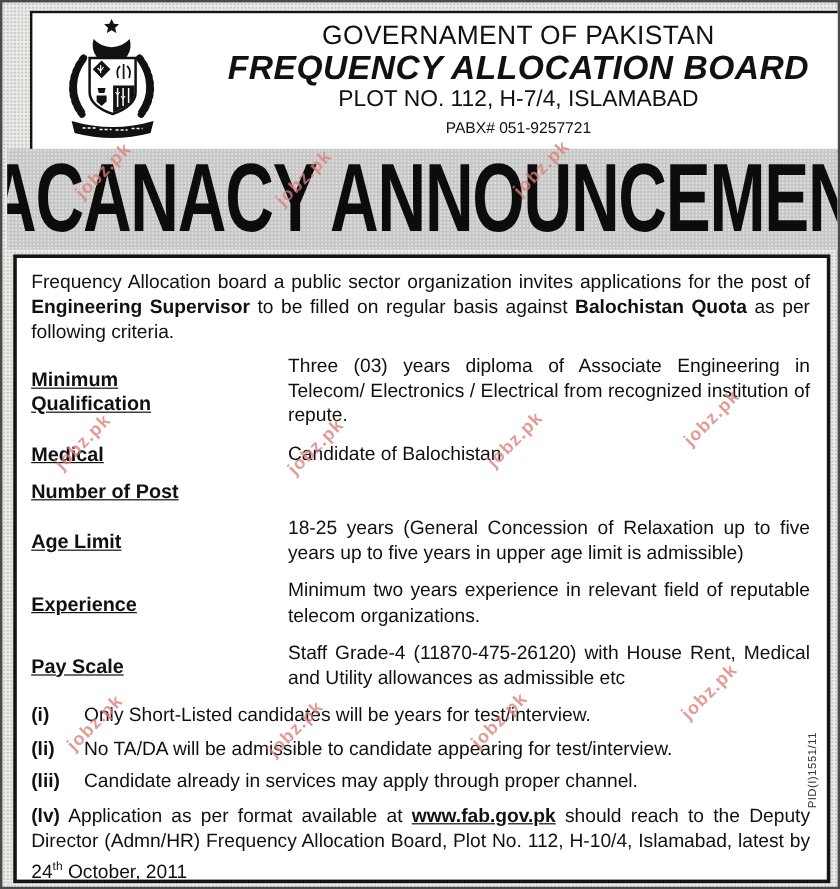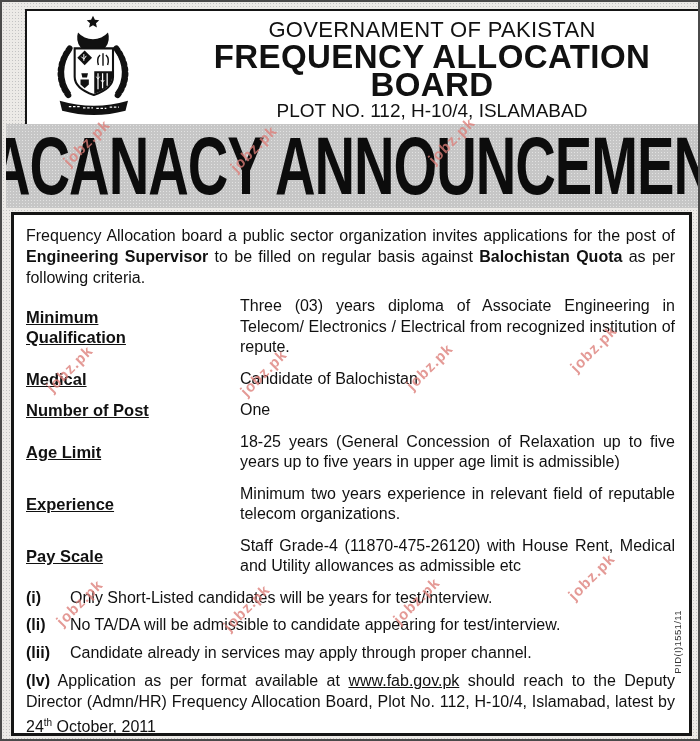--- a/index.html
+++ b/index.html
@@ -8,21 +8,21 @@
     border:2px solid #4a4a4a;
     background-color:#eceae7;
     background-image:radial-gradient(circle,#c3c3c3 .8px,transparent 1px);
     background-size:3px 3px;overflow:hidden;}
   
   .header-box{position:absolute;left:23px;top:7px;width:681px;height:118px;box-sizing:border-box;
     background:#fff;border:2px solid #151515;}
   .emblem{position:absolute;left:16px;top:4px;}
   .header-text{position:absolute;left:140px;top:6px;width:530px;text-align:center;}
   .h-line1{font-size:22px;letter-spacing:.3px;line-height:26px;}
-  .h-line2{font-size:33px;font-weight:bold;letter-spacing:.4px;line-height:28px;}
+  .h-line2{font-size:28px;font-weight:bold;letter-spacing:.4px;line-height:28px;font-style:italic;}
   .h-line3{font-size:19px;line-height:24px;}
   .h-line4{font-size:13px;line-height:23px;}
   
   .banner{position:absolute;left:4px;top:122px;width:692px;height:84px;
     background-color:#c6c6c6;
     background-image:radial-gradient(circle,#e2e2e2 .8px,transparent 1px);
     background-size:3px 3px;
     display:flex;align-items:center;justify-content:center;overflow:hidden;}
   .banner-text{white-space:nowrap;font-weight:bold;font-size:54px;letter-spacing:-1px;
     transform:scale(1.04,1.5);transform-origin:50% 52%;color:#0c0c0c;}
@@ -33,21 +33,21 @@
   .crit-row{display:grid;grid-template-columns:152px 1fr;column-gap:26px;align-items:center;
     margin-bottom:11px;}
   .crit-label{font-weight:bold;font-size:16.5px;text-decoration:underline;line-height:20px;}
   .crit-value{font-size:16px;line-height:20.5px;text-align:justify;margin-left:36px;}
   .notes{margin-top:2px;}
   .note-row{display:grid;grid-template-columns:44px 1fr;font-size:16px;line-height:20px;
     margin-bottom:7.5px;}
   .note-marker{font-weight:bold;}
   .app-para{font-size:16px;line-height:21px;text-align:justify;margin:2px 0 8px 0;}
   .app-marker{font-weight:bold;}
-  .app-link{font-weight:normal;text-decoration:underline;}
+  .app-link{font-weight:bold;text-decoration:underline;}
   b{font-weight:bold;}
   sup{font-size:10px;}
   .pill{margin:8px auto 0 auto;width:fit-content;background:#050505;color:#fff;
     font-weight:bold;font-size:20px;padding:8px 30px;border-radius:22px;text-align:center;}
   .pid{position:absolute;right:15px;top:608px;font-size:9.5px;color:#333;
     writing-mode:vertical-rl;transform:rotate(180deg);letter-spacing:.4px;}
   .wm{position:absolute;z-index:6;font-size:15px;font-weight:bold;letter-spacing:1px;
     color:rgba(221,125,120,.78);transform:rotate(-45deg);pointer-events:none;}
 </style>
 </head>
@@ -74,21 +74,21 @@
         <path d="M34 42 C 22 58 21 78 33 94" stroke="#111" stroke-width="1.8" fill="none"></path>
         <path d="M88 40 C 102 58 103 80 89 97" stroke="#111" stroke-width="7" stroke-dasharray="2.5 4" stroke-linecap="round" fill="none"></path>
         <path d="M86 42 C 98 58 99 78 87 94" stroke="#111" stroke-width="1.8" fill="none"></path>
         <path d="M20 103 Q 61 115 102 103 L 99 115 Q 61 125 23 115 Z" fill="#111"></path>
         <path d="M31 110 h13 M48 111.5 h12 M64 112 h12 M80 110.5 h11" stroke="#fff" stroke-width="1.6" stroke-dasharray="3 2"></path>
       </svg>
     </div>
     <div class="header-text">
       <div class="h-line1">GOVERNAMENT OF PAKISTAN</div>
       <div class="h-line2">FREQUENCY ALLOCATION BOARD</div>
-      <div class="h-line3">PLOT NO. 112, H-10/4, ISLAMABAD</div>
+      <div class="h-line3">PLOT NO. 112, H-7/4, ISLAMABAD</div>
       <div class="h-line4">PABX# 051-9257721</div>
     </div>
   </div>
 
   <div class="banner">
     <div class="banner-text">VACANACY ANNOUNCEMENT</div>
   </div>
 
   <div class="main-box">
     <p class="intro"><span>Frequency Allocation board a public sector organization invites applications for the post of </span><b>Engineering Supervisor</b><span> to be filled on regular basis against </span><b>Balochistan Quota</b><span> as per following criteria.</span></p>
@@ -96,21 +96,20 @@
     <div class="crit-row">
       <div class="crit-label">Minimum Qualification</div>
       <div class="crit-value">Three (03) years diploma of Associate Engineering in Telecom/ Electronics / Electrical from recognized institution of repute.</div>
     </div>
     <div class="crit-row">
       <div class="crit-label">Medical</div>
       <div class="crit-value">Candidate of Balochistan</div>
     </div>
     <div class="crit-row">
       <div class="crit-label">Number of Post</div>
-      <div class="crit-value">One</div>
     </div>
     <div class="crit-row">
       <div class="crit-label">Age Limit</div>
       <div class="crit-value">18-25 years (General Concession of Relaxation up to five years up to five years in upper age limit is admissible)</div>
     </div>
     <div class="crit-row">
       <div class="crit-label">Experience</div>
       <div class="crit-value">Minimum two years experience in relevant field of reputable telecom organizations.</div>
     </div>
     <div class="crit-row">

